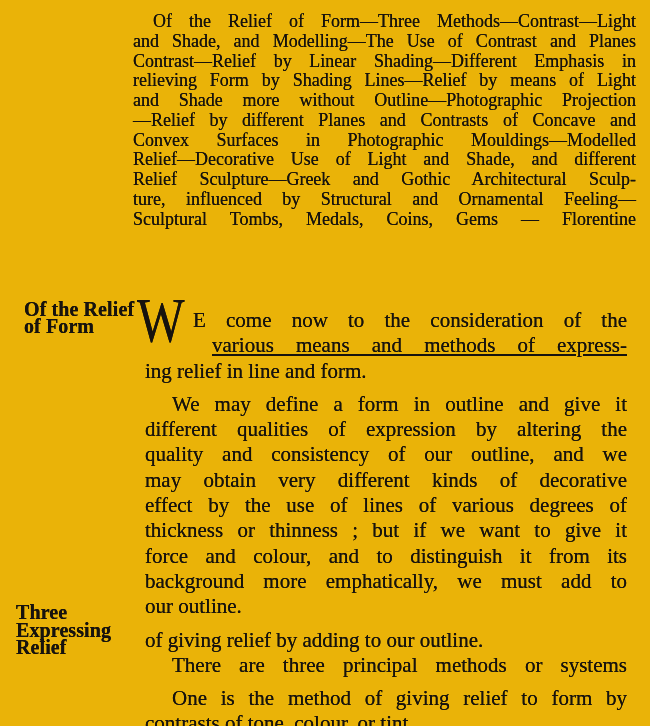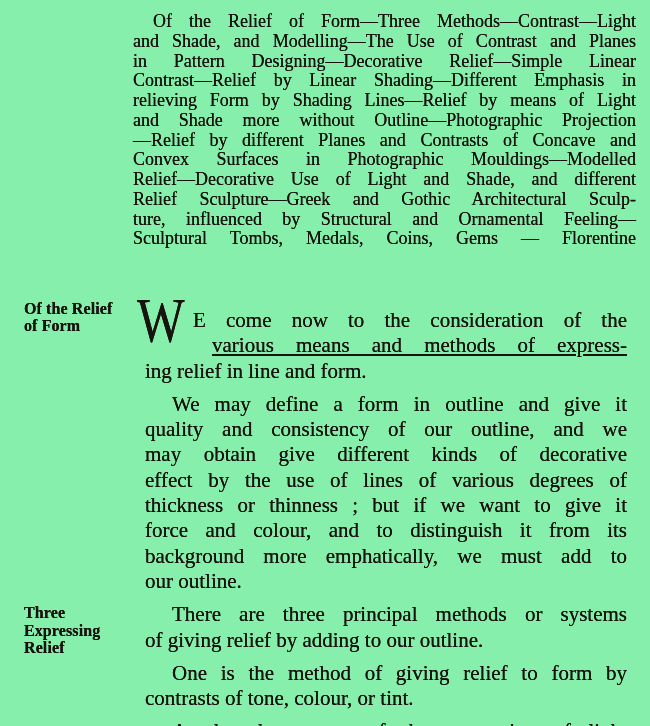--- a/index.html
+++ b/index.html
@@ -4,21 +4,21 @@
 <style>
   html, body {
     margin: 0;
     padding: 0;
     background: #ffffff;
   }
   .page {
     position: relative;
     width: 650px;
     height: 726px;
-    background: #86efac;
+    background: #eab308;
     overflow: hidden;
     font-family: "Liberation Serif", serif;
     color: #17130e;
   }
   
   .summary {
     position: absolute;
     left: 133px;
     top: 12px;
     width: 503px;
@@ -30,26 +30,26 @@
     text-align: justify;
     text-align-last: justify;
     white-space: normal;
   }
   .sline.first { text-indent: 20px; }
   .sline.last  { text-align-last: left; }
   
   .mnote {
     position: absolute;
     font-weight: 700;
-    font-size: 16px;
+    font-size: 20px;
     letter-spacing: 0.1px;
     text-shadow: 0 0 0.4px currentColor;
   }
   .note1 { left: 24px; top: 301px; width: 112px; line-height: 16.5px; }
-  .note2 { left: 24px; top: 604px; width: 112px; line-height: 17.5px; }
+  .note2 { left: 16px; top: 604px; width: 112px; line-height: 17.5px; }
   
   .bodytext {
     position: absolute;
     left: 137px;
     top: 300px;
     width: 498px;
     font-size: 21px;
     text-shadow: 0 0 0.4px currentColor;
   }
   .para { margin: 8px; padding: 0; }
@@ -76,21 +76,20 @@
     text-shadow: 0 0 0.5px currentColor;
   }
 </style>
 </head>
 <body>
 
 <div class="page">
   <div class="summary" id="summary">
       <div class="sline first">Of the Relief of Form—Three Methods—Contrast—Light</div>
       <div class="sline">and Shade, and Modelling—The Use of Contrast and Planes</div>
-      <div class="sline">in Pattern Designing—Decorative Relief—Simple Linear</div>
       <div class="sline">Contrast—Relief by Linear Shading—Different Emphasis in</div>
       <div class="sline">relieving Form by Shading Lines—Relief by means of Light</div>
       <div class="sline">and Shade more without Outline—Photographic Projection</div>
       <div class="sline">—Relief by different Planes and Contrasts of Concave and</div>
       <div class="sline">Convex Surfaces in Photographic Mouldings—Modelled</div>
       <div class="sline">Relief—Decorative Use of Light and Shade, and different</div>
       <div class="sline">Relief Sculpture—Greek and Gothic Architectural Sculp-</div>
       <div class="sline">ture, influenced by Structural and Ornamental Feeling—</div>
       <div class="sline">Sculptural Tombs, Medals, Coins, Gems — Florentine</div>
     </div>
@@ -108,31 +107,32 @@
   <div class="dropcap">W</div>
 
   <div class="bodytext" id="bodytext">
       <div class="para p0">
         <div class="bline dc1 just">E come now to the consideration of the</div>
         <div class="bline dc2 just">various means and methods of express-</div>
         <div class="bline">ing relief in line and form.</div>
       </div>
       <div class="para p1">
         <div class="bline indent just">We may define a form in outline and give it</div>
+        <div class="bline just">different qualities of expression by altering the</div>
         <div class="bline just">quality and consistency of our outline, and we</div>
-        <div class="bline just">may obtain give different kinds of decorative</div>
+        <div class="bline just">may obtain very different kinds of decorative</div>
         <div class="bline just">effect by the use of lines of various degrees of</div>
         <div class="bline just">thickness or thinness ; but if we want to give it</div>
         <div class="bline just">force and colour, and to distinguish it from its</div>
         <div class="bline just">background more emphatically, we must add to</div>
         <div class="bline">our outline.</div>
       </div>
       <div class="para p2">
+        <div class="bline">of giving relief by adding to our outline.</div>
         <div class="bline indent just">There are three principal methods or systems</div>
-        <div class="bline">of giving relief by adding to our outline.</div>
       </div>
       <div class="para p3">
         <div class="bline indent just">One is the method of giving relief to form by</div>
         <div class="bline">contrasts of tone, colour, or tint.</div>
       </div>
       <div class="para p4">
         <div class="bline indent just">Another by means of the expression of light</div>
       </div>
     </div>
 </div>

